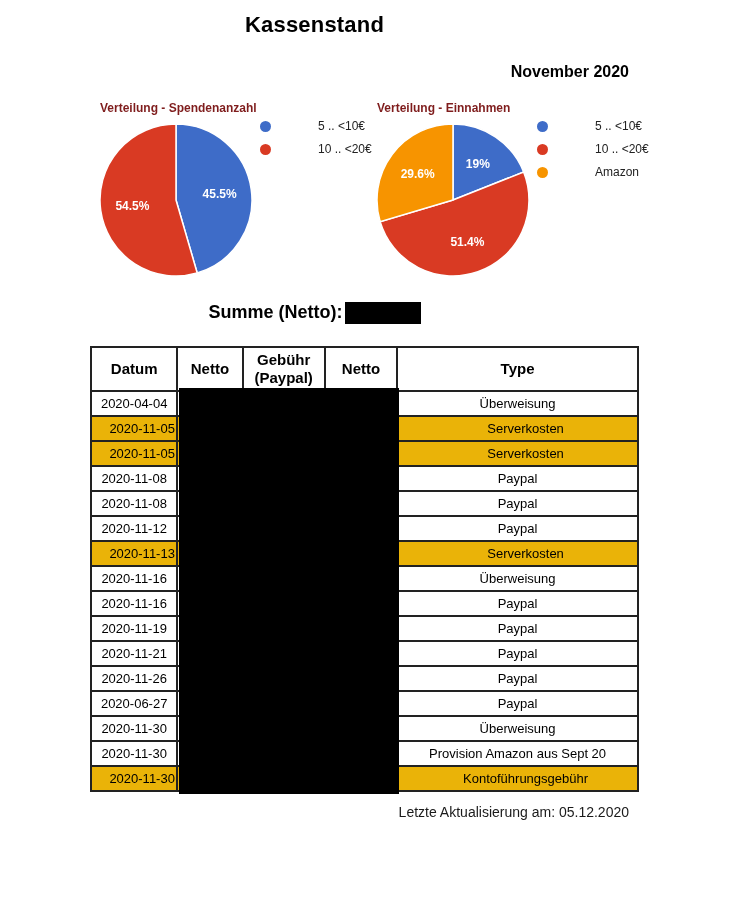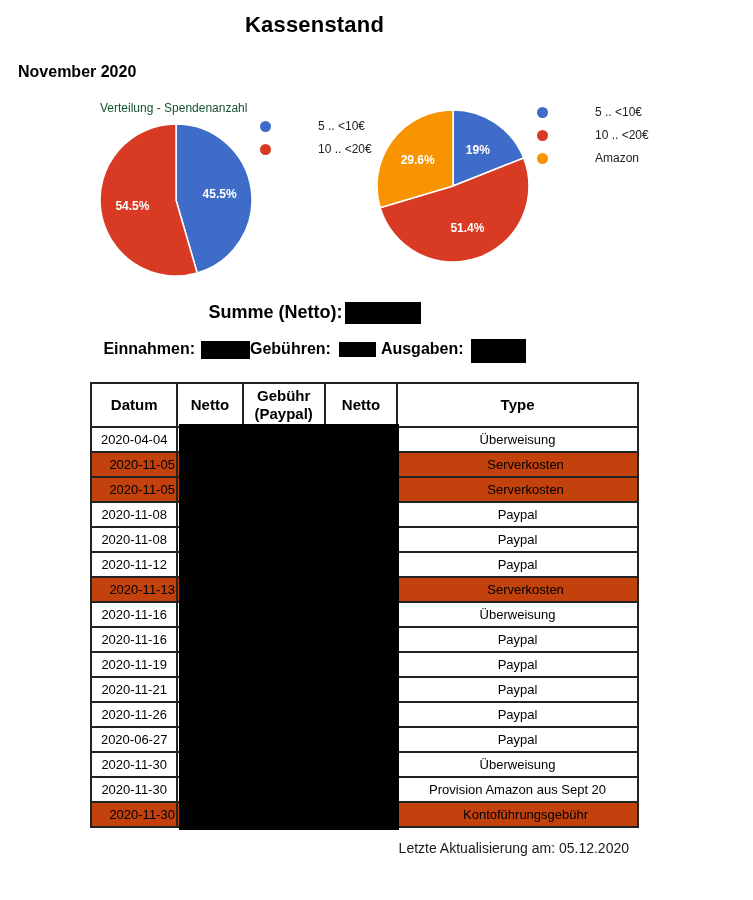--- a/index.html
+++ b/index.html
@@ -7,28 +7,28 @@
     width:753px; height:900px; overflow:hidden;
     font-family:"Liberation Sans", sans-serif; color:#000;
   }
   .page { width:653px; position:relative; }
 
   h1.page-title {
     font-size:22px; font-weight:bold; text-align:center;
     margin:12px 24px 0 0; letter-spacing:0.2px;
   }
   h2.page-subtitle {
-    font-size:16px; font-weight:bold; text-align:left;
+    font-size:16px; font-weight:bold; text-align:right;
     margin:25px 24px 0 18px;
   }
 
   .charts-row { display:flex; margin:20px 0 0 98px; }
   .chart-block { width:277px; }
   .chart-title {
-    font-size:12px; font-weight:normal; color:#14532d; margin:0 0 0 2px;
+    font-size:12px; font-weight:bold; color:#7f1d1d; margin:0 0 0 2px;
     white-space:nowrap;
   }
   .chart-body { display:flex; align-items:flex-start; }
   svg.pie { margin-top:7px; flex:none; }
   .legend { margin-left:6px; margin-top:4px; }
   .legend-item { display:flex; align-items:center; margin-bottom:9px; white-space:nowrap; }
   .legend-dot { width:11px; height:11px; border-radius:50%; margin-right:7px; flex:none; }
   .legend-label { font-size:12px; color:#222;margin-left:40px; }
 
   .summe-line {
@@ -44,21 +44,21 @@
   .redact-ausgaben  { width:55px; height:24px; margin:0 0 -3px 7px; }
 
   .table-wrap { position:relative; width:549px; margin:22px 0 0 90px; }
   table.tx { border-collapse:collapse; table-layout:fixed; width:549px; }
   .tx th, .tx td { border:2px solid #222; text-align:center; padding:0; overflow:hidden; }
   .tx th {
     font-size:15px; font-weight:bold; height:42px; line-height:18px;
     white-space:pre-line; background:#fff;
   }
   .tx td { font-size:13px; height:23px; background:#fff; }
-  .tx tr.pink td { background:#c2410c;padding-left:16px; }
+  .tx tr.pink td { background:#eab308;padding-left:16px; }
   .redaction-overlay {
     position:absolute; left:89px; top:42px; width:220px;
     height:calc(100% - 40px); background:#000;
   }
 
   .footer { text-align:right; font-size:14px; margin:12px 24px 0 0; color:#1a1a1a; }
 </style>
 </head>
 <body>
 
@@ -83,20 +83,21 @@
               <span class="legend-label">5 .. &lt;10€</span>
             </div>
             <div class="legend-item">
               <span class="legend-dot" style="background: rgb(217, 58, 35);"></span>
               <span class="legend-label">10 .. &lt;20€</span>
             </div>
           </div>
         </div>
       </div>
       <div class="chart-block">
+        <div class="chart-title">Verteilung - Einnahmen</div>
         <div class="chart-body">
           <svg class="pie" width="156" height="156" viewBox="0 0 156 156">
             <path d="M78,78 L78.00,2.00 A76,76 0 0 1 148.66,50.02 Z" fill="#3e6cc8" stroke="#ffffff" stroke-width="1.5"></path>
             <text x="102.8" y="45.5" text-anchor="middle" fill="#ffffff" font-size="12" font-weight="bold">19%</text>
             <path d="M78,78 L148.66,50.02 A76,76 0 1 1 5.15,99.66 Z" fill="#d93a23" stroke="#ffffff" stroke-width="1.5"></path>
             <text x="92.4" y="123.7" text-anchor="middle" fill="#ffffff" font-size="12" font-weight="bold">51.4%</text>
             <path d="M78,78 L5.15,99.66 A76,76 0 0 1 78.00,2.00 Z" fill="#f79400" stroke="#ffffff" stroke-width="1.5"></path>
             <text x="42.7" y="55.6" text-anchor="middle" fill="#ffffff" font-size="12" font-weight="bold">29.6%</text>
           </svg>
           <div class="legend">
@@ -114,23 +115,20 @@
             </div>
           </div>
         </div>
       </div>
     </div>
 
   <div class="summe-line">
     <span>Summe (Netto):</span><span class="redact redact-summe"></span>
   </div>
 
-  <div class="totals-line">
-    <span>Einnahmen:</span><span class="redact redact-einnahmen"></span><span>Gebühren:</span><span class="redact redact-gebuehren"></span><span>Ausgaben:</span><span class="redact redact-ausgaben"></span>
-  </div>
 
   <div class="table-wrap">
     <table class="tx">
       <colgroup id="tx-cols">
           <col style="width: 86px;">
           <col style="width: 65px;">
           <col style="width: 82px;">
           <col style="width: 72px;">
           <col style="width: 240px;">
         </colgroup>

